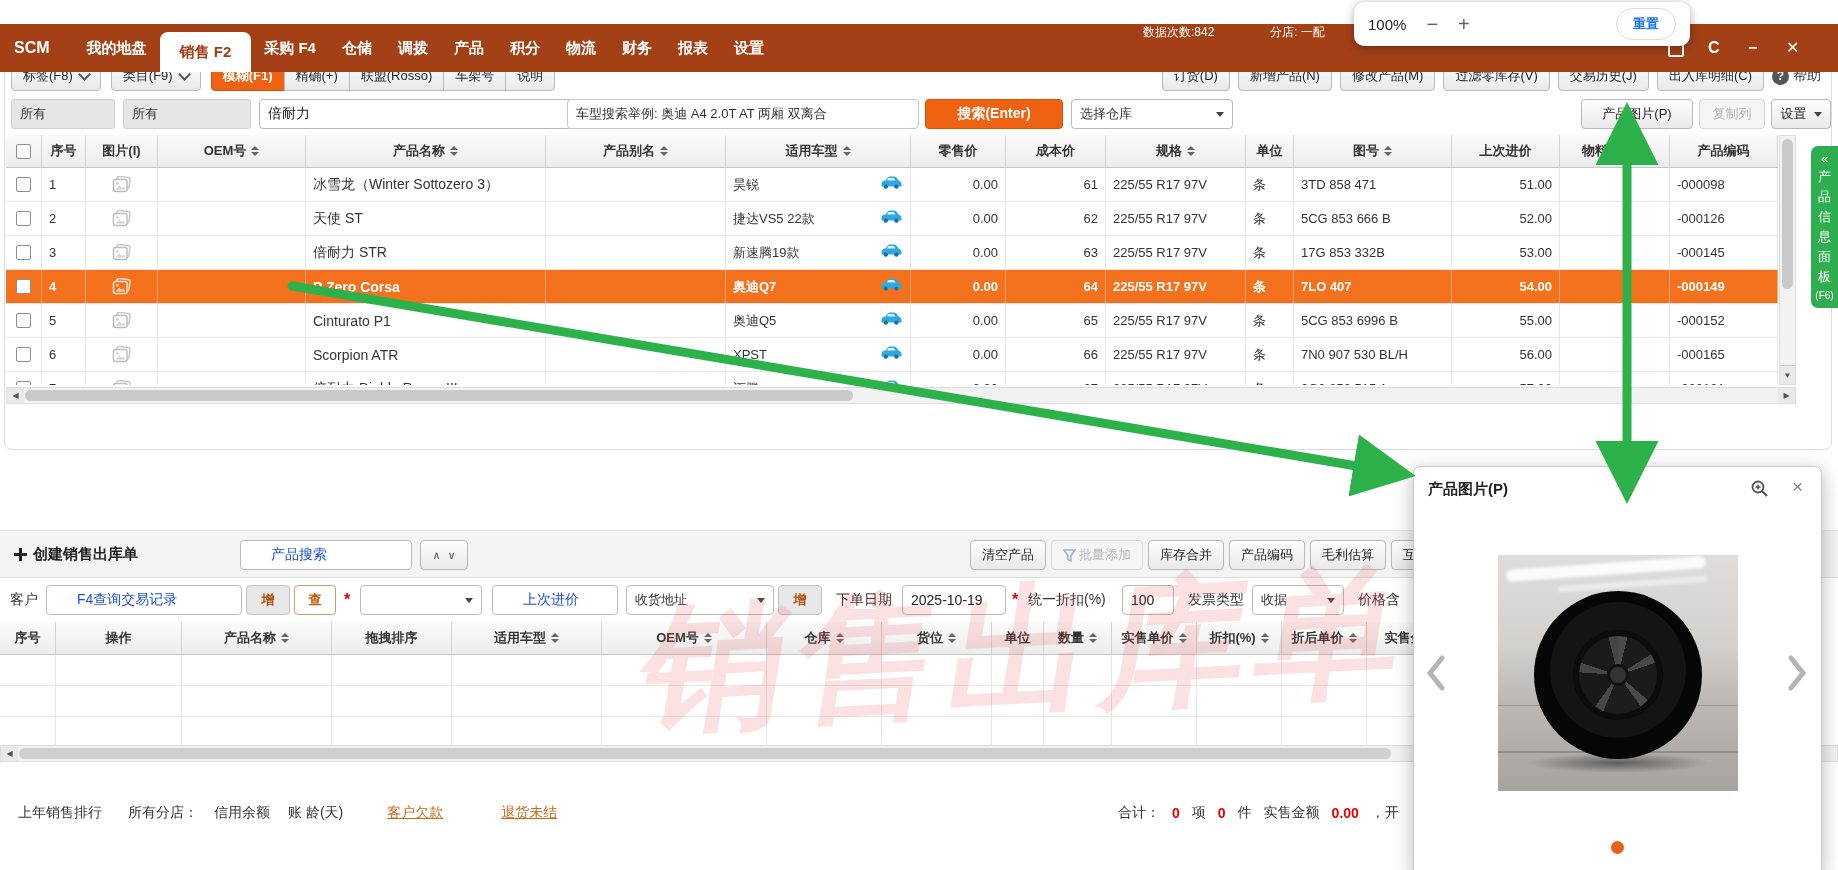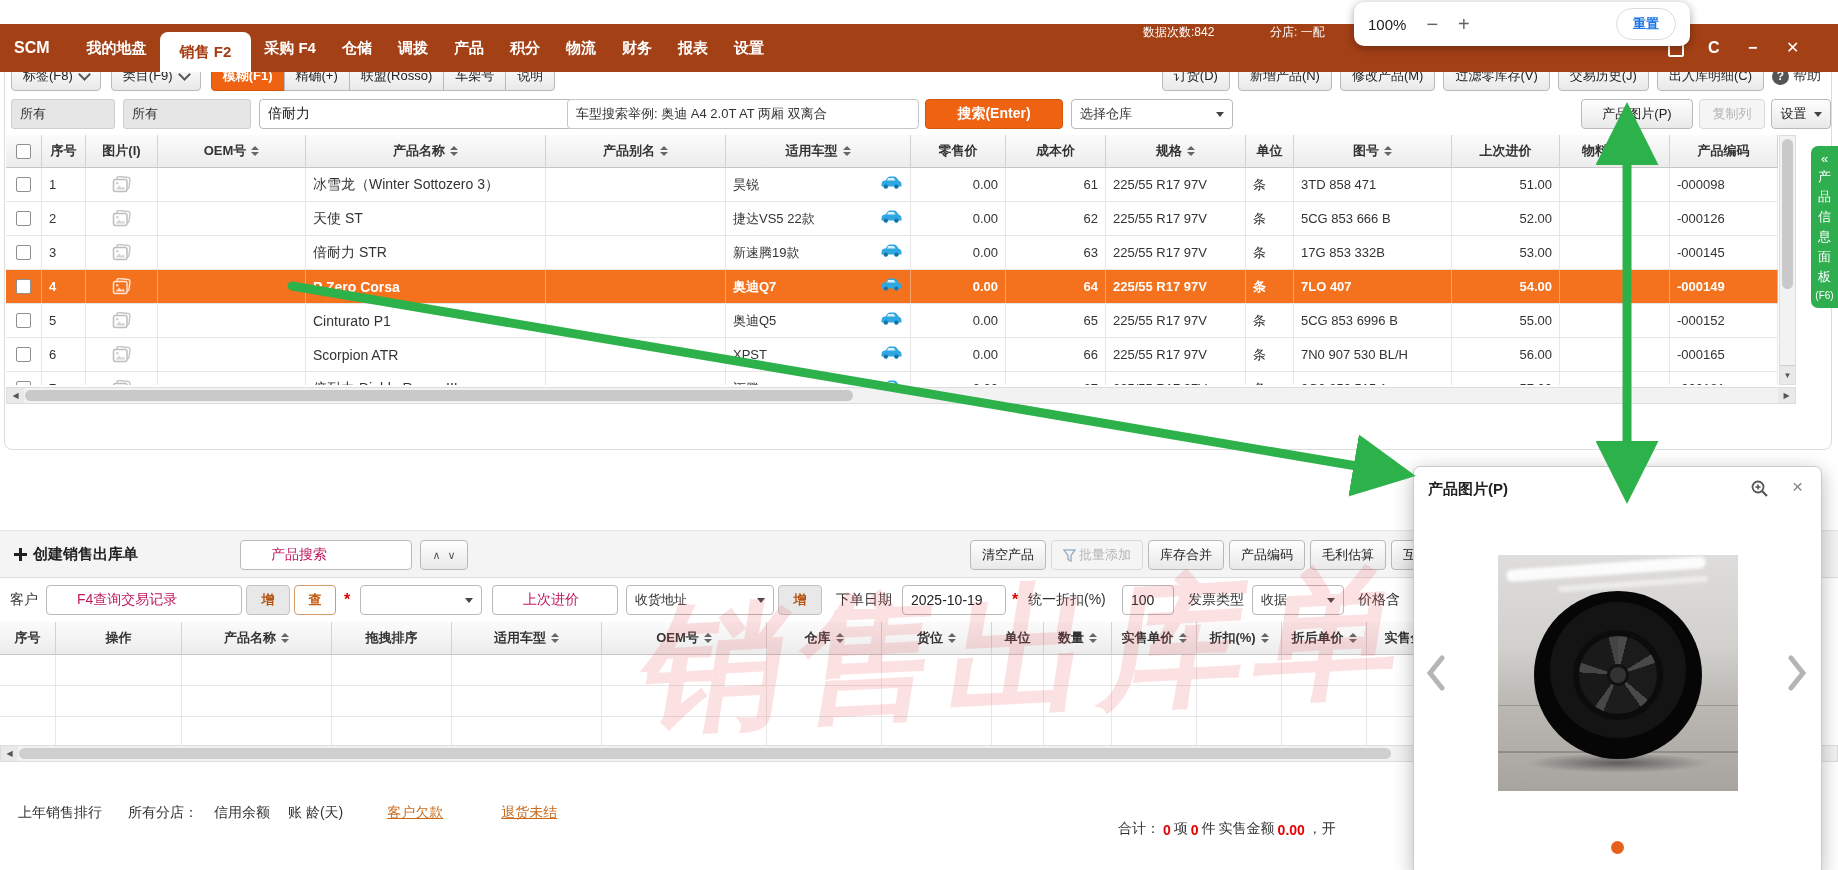--- a/index.html
+++ b/index.html
@@ -38,21 +38,21 @@
   .help-q{width:17px;height:17px;border-radius:50%;background:#555;color:#fff;font-weight:bold;font-size:12px;display:flex;align-items:center;justify-content:center;}
 
   
   .top-panel{position:absolute;left:4px;top:52px;width:1828px;height:398px;border:1px solid #dcdcdc;border-radius:8px;box-sizing:border-box;}
   .toolbar-row{position:absolute;left:6px;top:8px;display:flex;gap:10px;}
   .toolbar-right{position:absolute;right:10px;top:8px;display:flex;gap:8px;align-items:center;}
   .search-row{position:absolute;left:0;top:46px;height:30px;width:100%;}
   .sr{position:absolute;top:0;height:30px;box-sizing:border-box;}
   .gray-box{background:#e6e6e6;border:1px solid #cfcfcf;border-radius:3px;display:flex;align-items:center;padding:0 8px;color:#333;}
   .inp{background:#fff;border:1px solid #b9b9b9;border-radius:4px;display:flex;align-items:center;padding:0 8px;color:#222;font-size:14px;}
-  .inp.ph{color:#be185d;padding-left:30px;}
+  .inp.ph{color:#1d4ed8;padding-left:30px;}
   .hint-box{background:#fff;border:1px solid #c6c6c6;border-radius:4px;display:flex;align-items:center;padding:0 8px;color:#333;font-size:13px;}
   .select{background:#fff;border:1px solid #b9b9b9;border-radius:4px;display:flex;align-items:center;justify-content:space-between;padding:0 8px;color:#333;}
 
   
   .t1{position:absolute;left:1px;top:82px;width:1772px;height:250px;overflow:hidden;}
   .thead{display:flex;height:33px;}
   .th{background:linear-gradient(#fbfbfb,#ececec);border-right:1px solid #d2d2d2;border-bottom:1px solid #c6c6c6;
       display:flex;align-items:center;justify-content:center;gap:5px;font-weight:bold;font-size:13px;color:#333;box-sizing:border-box;}
   .row{display:flex;height:33px;border-bottom:1px solid #e6e6e6;background:#fff;cursor:pointer;}
   .td{display:flex;align-items:center;padding:0 7px;border-right:1px solid #e7e7e7;font-size:13px;color:#333;
@@ -109,21 +109,21 @@
   .hscroll2{position:absolute;left:0;top:745px;width:1838px;height:17px;background:#f2f2f2;border:1px solid #ddd;box-sizing:border-box;}
   .hthumb2{position:absolute;left:18px;top:2px;width:1372px;height:11px;background:#cfcfcf;border-radius:6px;}
 
   
   .watermark{position:absolute;left:648px;top:556px;font-size:142px;font-weight:900;letter-spacing:10px;
     color:rgba(238,77,88,0.17);transform:skewX(-12deg) rotate(-3deg);white-space:nowrap;z-index:6;pointer-events:none;}
 
   
   .footer{position:absolute;left:0;top:788px;width:1838px;height:50px;display:flex;align-items:center;gap:26px;padding-left:18px;box-sizing:border-box;font-size:14px;color:#333;}
   .flink{color:#c96a1b;text-decoration:underline;cursor:pointer;}
-  .totals{position:absolute;left:1118px;top:788px;height:50px;display:flex;align-items:flex-end;gap:3px;font-size:14px;color:#333;}
+  .totals{position:absolute;left:1118px;top:788px;height:50px;display:flex;align-items:center;gap:12px;font-size:14px;color:#333;}
   .red{color:#e60000;font-weight:bold;}
 
   
   .panel{position:absolute;left:1413px;top:466px;width:409px;height:410px;background:#fff;border:1px solid #c9c9c9;border-radius:7px;
     box-shadow:0 5px 20px rgba(0,0,0,.28);z-index:40;box-sizing:border-box;}
   .panel-h{position:absolute;left:0;top:0;width:100%;height:44px;display:flex;align-items:center;padding:0 14px;box-sizing:border-box;}
   .panel-title{font-size:15px;font-weight:bold;color:#222;}
   .panel-zoom{position:absolute;right:52px;top:12px;cursor:pointer;}
   .panel-close{position:absolute;right:18px;top:9px;font-size:19px;color:#888;cursor:pointer;line-height:22px;}
   .photo{position:absolute;left:84px;top:88px;width:240px;height:236px;overflow:hidden;

